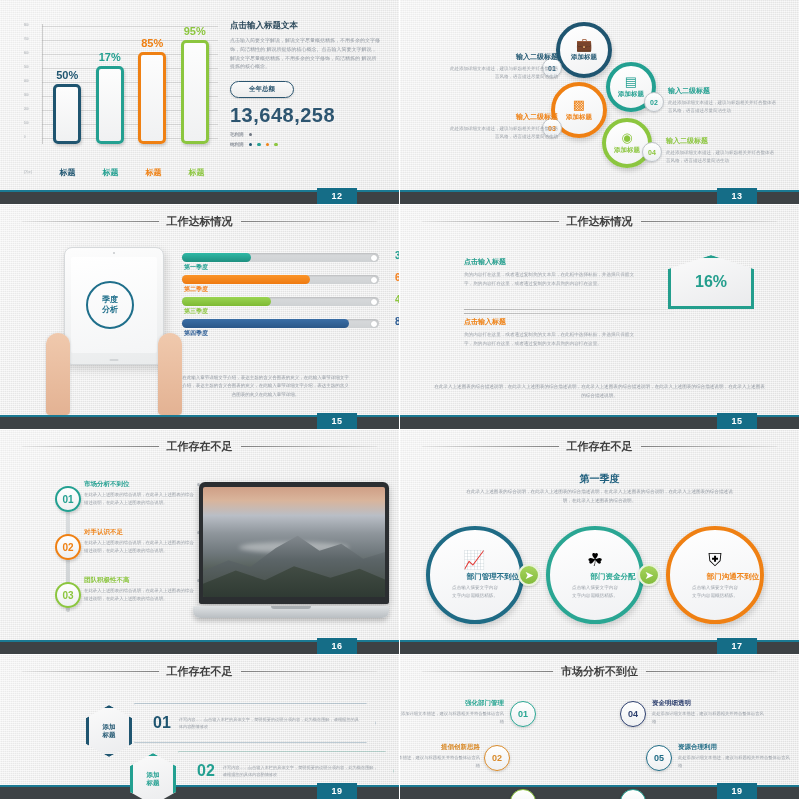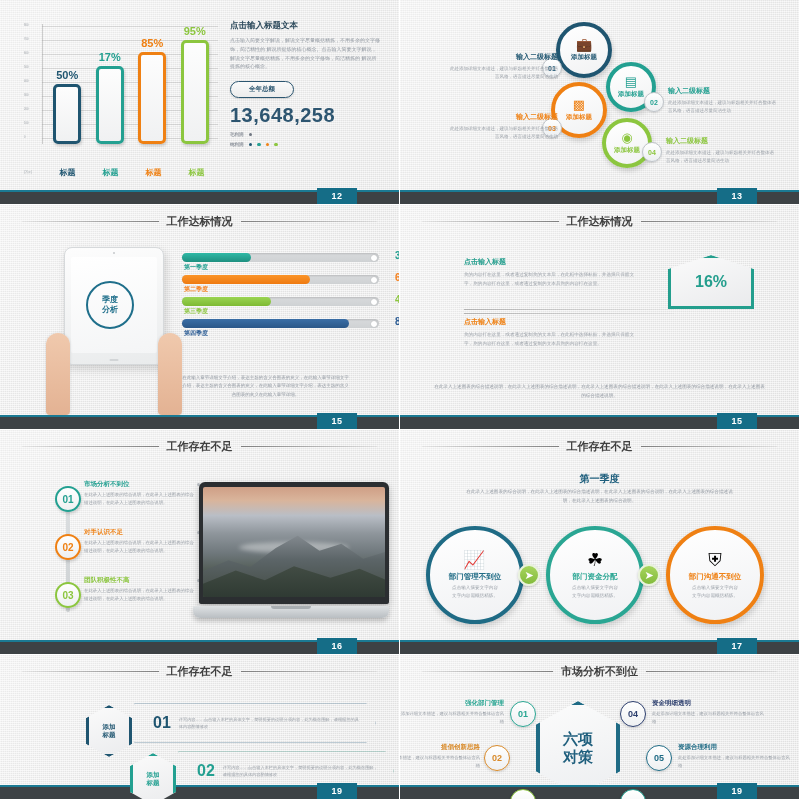--- a/index.html
+++ b/index.html
@@ -166,21 +166,21 @@
   .cloud { position:absolute; width: 60%; height: 10%; left: 20%; top: 50%; background: rgba(255,255,255,.38); border-radius: 50%; filter: blur(2px); }
   .lp-base { position:absolute; left:0; right:0; bottom: 0; height: 12px;
     background: linear-gradient(180deg,#dfe2e4,#b9bec2); border-radius: 2px 2px 7px 7px; box-shadow: 0 3px 5px rgba(0,0,0,.22); }
   .lp-base::after { content:""; position:absolute; left:50%; transform:translateX(-50%); top:0; width: 40px; height: 3px; background:#a9aeb2; border-radius:0 0 4px 4px; }
   
   .c17 { position:absolute; width: 98px; height: 98px; border-radius:50%;
          border: 4.5px solid; background: linear-gradient(165deg,#ffffff,#f0f1f3);
          display:flex; flex-direction:column; align-items:center; justify-content:center;
          box-shadow: 1px 3px 6px rgba(0,0,0,.16); }
   .c17 .ic { font-size: 18px; line-height:1; margin-bottom: 3px; }
-  .c17 h4 { font-size: 7.5px; font-weight:bold; margin-bottom: 2px; }
+  .c17 h4 { font-size: 7.5px; font-weight:bold; margin-bottom: 2px; padding-left: 36px; }
   .c17 p { font-size: 4.6px; color:#9aa0a8; line-height: 1.7; text-align:center; }
   .arrw { position:absolute; width: 22px; height: 22px; border-radius:50%;
           background: linear-gradient(180deg,#a7d55e,#83bb3c);
           border: 2px solid #e9f2dc;
           display:flex; align-items:center; justify-content:center;
           color:#fff; font-size: 11px; box-shadow: 0 1px 3px rgba(0,0,0,.2); z-index:4; }
   .s17h { position:absolute; top: 42px; left:0; right:0; text-align:center; font-size: 10px; font-weight:bold; color:#1f5f7d; }
   .s17p { position:absolute; top: 58px; left: 60px; right: 60px; text-align:center; font-size: 4.6px; color:#9097a0; line-height: 1.95; }
   
   .hex18 { position:absolute; width: 46px; height: 52px;
@@ -563,25 +563,20 @@
   </div>
 
   <div class="slide">
     <div class="slide-inner">
       <div class="stitle">
         <div class="ln"></div>
         <div class="tx">市场分析不到位</div>
         <div class="ln r"></div>
       </div>
 
-      <div class="hub">
-        <div class="hubring" style="box-shadow: inset 0 0 0 4px #1f6b85"></div>
-        <span style="position:relative">六项</span>
-        <span style="position:relative">对策</span>
-      </div>
 
       <div class="n19" style="left:104px;top:46px;border-color:#2aa693;color:#2aa693">01</div>
       <div class="t19 l" style="left:-14px;top:44px">
         <h4 style="color:#2aa693">强化部门管理</h4>
         <p>此处添加详细文本描述，建议与标题相关并符合整体语言风格</p>
       </div>
 
       <div class="n19" style="left:78px;top:90px;border-color:#d98b2b;color:#d98b2b">02</div>
       <div class="t19 l" style="left:-38px;top:88px">
         <h4 style="color:#d98b2b">提倡创新思路</h4>

